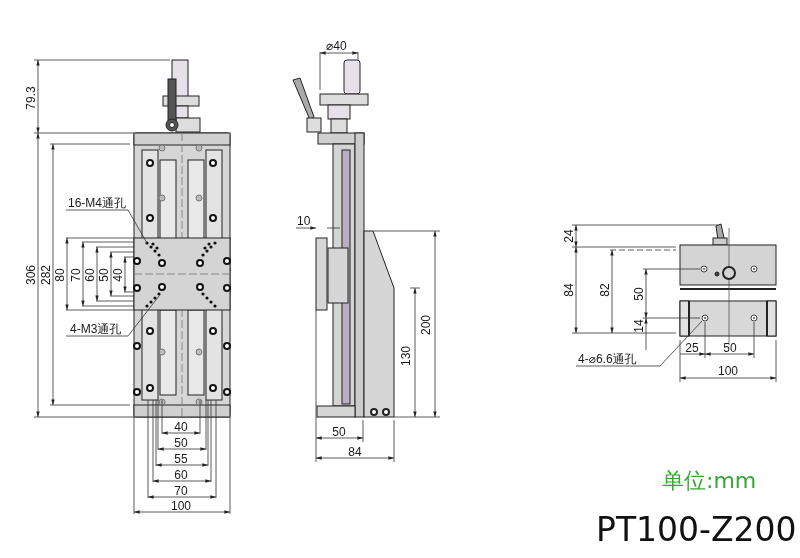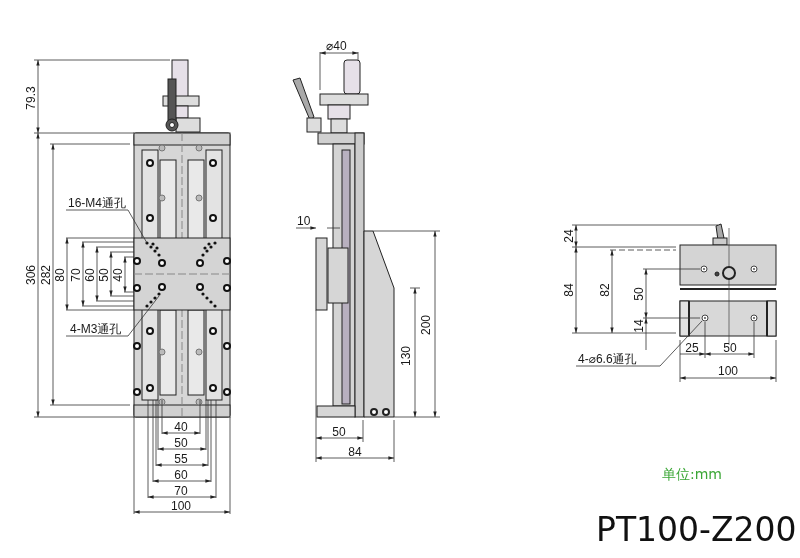--- a/index.html
+++ b/index.html
@@ -1,20 +1,20 @@
 <!DOCTYPE html>
 <html><head>
 <meta charset="utf-8">
 <style>
   html, body { margin:0; padding:0; background:#ffffff; }
   body { width:800px; height:558px; position:relative; overflow:hidden; font-family:"Liberation Sans", sans-serif; }
   svg { position:absolute; left:0; top:0; }
   .dim { font-family:"Liberation Sans", sans-serif; font-size:12px; fill:#1a1a1a; }
   .note { font-family:"Liberation Sans", "DejaVu Sans", sans-serif; font-size:12px; fill:#1a1a1a; }
-  .unit { position:absolute; left:662px; top:466px; font-size:14px; color:#3aa635; font-family:"DejaVu Sans", sans-serif;text-align:center; }
+  .unit { position:absolute; left:662px; top:466px; font-size:22px; color:#3aa635; font-family:"DejaVu Sans", sans-serif;text-align:center; }
   .model { position:absolute; left:596px; top:510px; font-size:33px; color:#111; font-family:"DejaVu Sans", sans-serif; letter-spacing:0px; }
 </style>
 </head>
 <body>
 
 <svg width="800" height="558" viewBox="0 0 800 558" xmlns="http://www.w3.org/2000/svg">
   <defs>
     <marker id="ar" viewBox="0 0 10 10" refX="10" refY="5" markerWidth="7" markerHeight="7" orient="auto-start-reverse">
       <path d="M0,2 L10,5 L0,8 z" fill="#222"></path>
     </marker>

